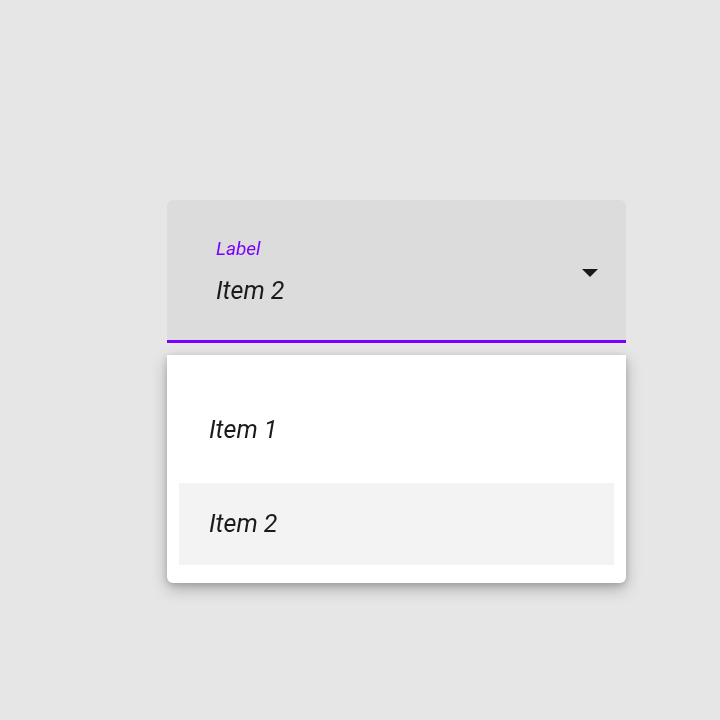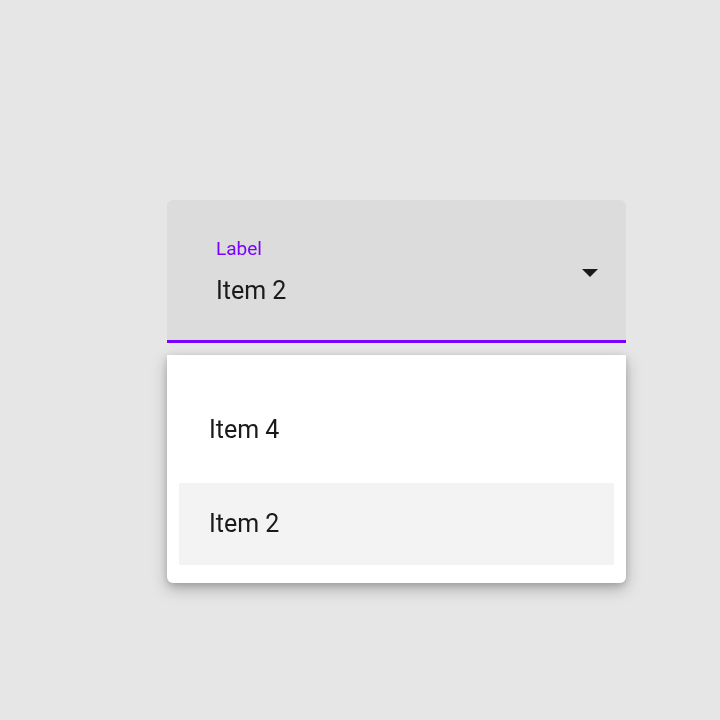--- a/index.html
+++ b/index.html
@@ -1,18 +1,19 @@
 <!DOCTYPE html>
 <html><head>
   <meta charset="utf-8">
   <style>
     * {
       box-sizing: border-box;
       margin: 12px;
       padding: 0;
+      font-style: italic;
     }
     body {
       width: 720px;
       height: 720px;
       background: #e6e6e6;
       font-family: Roboto, "Helvetica Neue", Arial, sans-serif;
       position: relative;
       overflow: hidden;
     }
     .select-container {
@@ -80,16 +81,16 @@
 
 <div class="select-container">
   <div class="select-field">
     <div class="select-text-group">
       <span class="select-label">Label</span>
       <span class="select-value">Item 2</span>
     </div>
     <span class="select-caret"></span>
   </div>
   <div class="dropdown-panel">
-    <div class="dropdown-option">Item 4</div>
+    <div class="dropdown-option">Item 1</div>
     <div class="dropdown-option selected">Item 2</div>
   </div>
 </div>
 
 </body></html>

